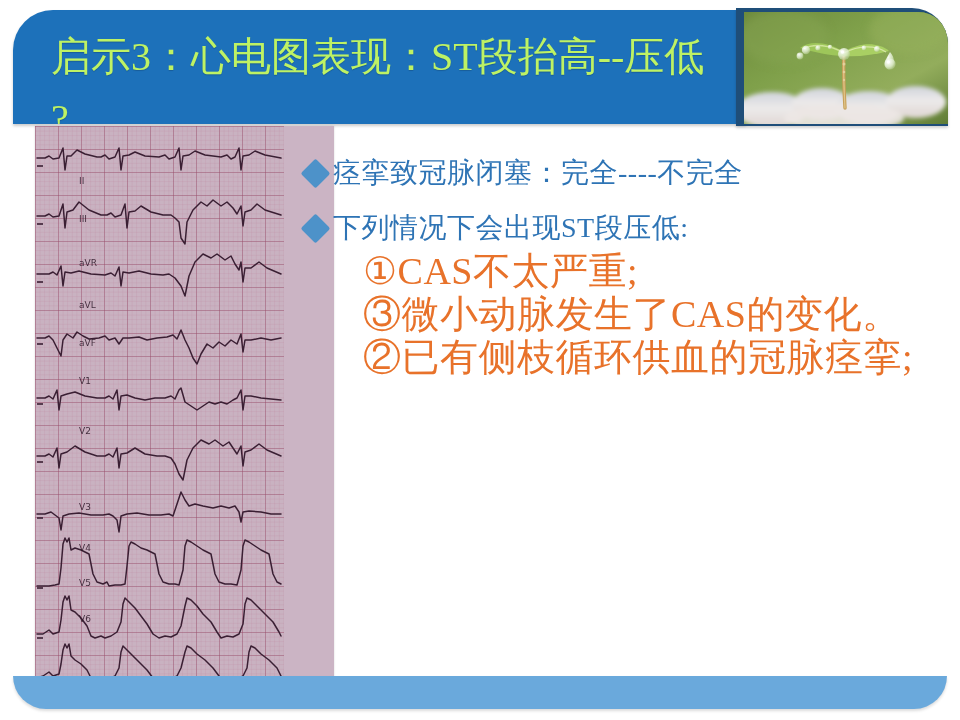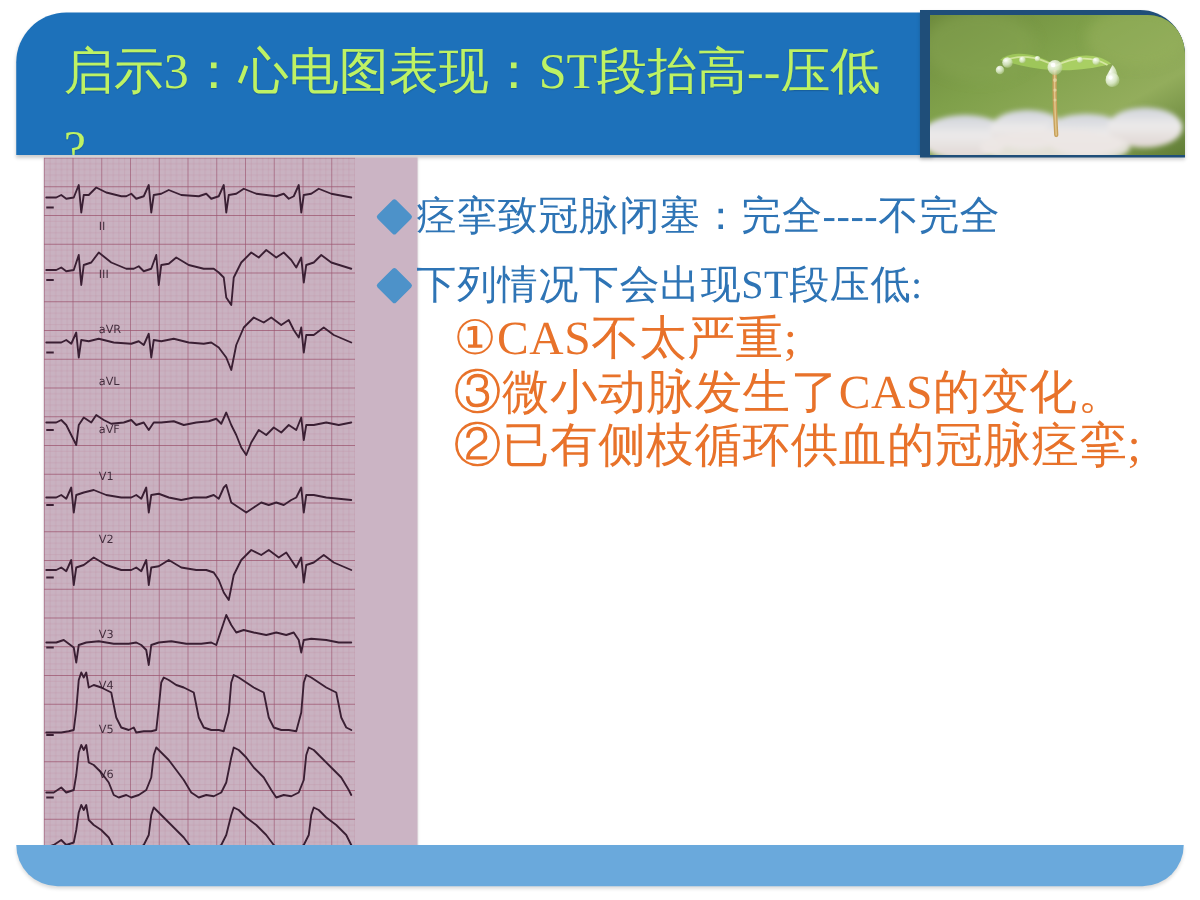--- a/index.html
+++ b/index.html
@@ -66,21 +66,21 @@
     width:21px;height:21px;
     background:#4d92c9;
     transform:rotate(45deg);
     margin-top:13px;margin-right:7px;
     border-radius:2px;
   }
   .bullet-text{
     flex:1 1 auto;
     color:#2e74b5;
     font-family:"Liberation Serif","DejaVu Serif",serif;
-    font-size:32px;line-height:45px;font-weight:500;
+    font-size:28px;line-height:45px;font-weight:500;
     white-space:pre-wrap;
     letter-spacing:0.5px;
   }
   .sub-list{
     margin:0;padding:0;list-style:none;
     margin-left:30px;
   }
   .sub-item{
     color:#e8722a;
     font-family:"Liberation Serif","DejaVu Serif",serif;

